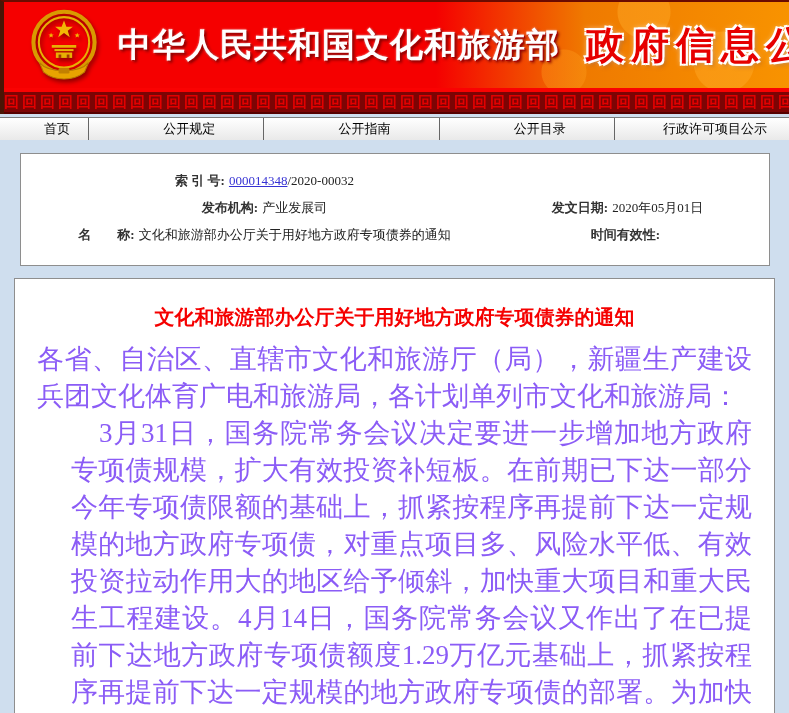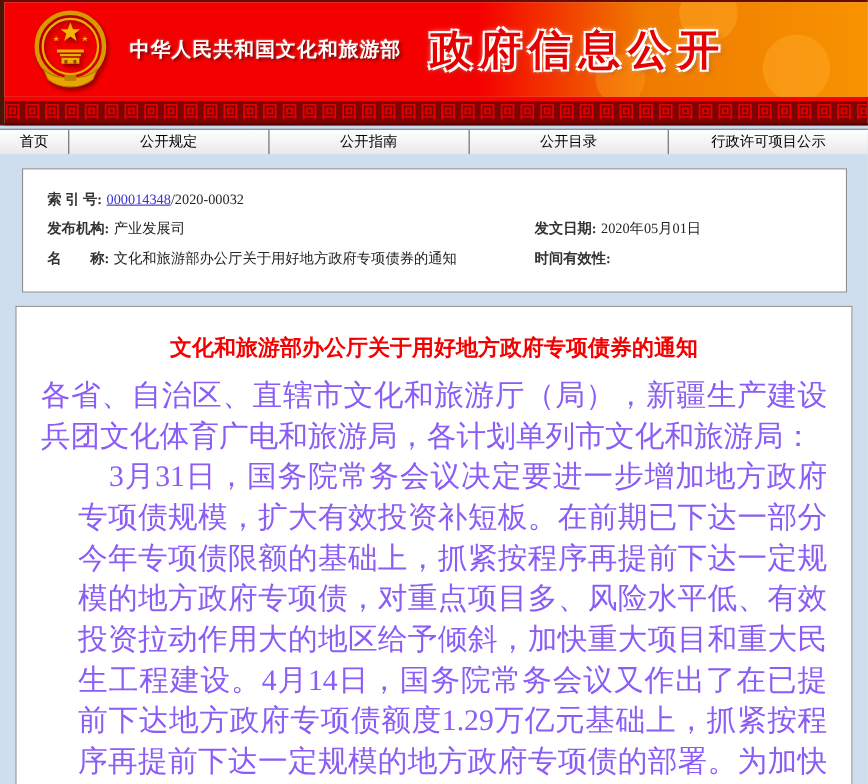--- a/index.html
+++ b/index.html
@@ -21,21 +21,21 @@
       radial-gradient(circle at 640px 10px, rgba(255,170,40,.45) 0 26px, transparent 27px),
       radial-gradient(circle at 720px 60px, rgba(255,170,40,.45) 0 30px, transparent 31px),
       radial-gradient(circle at 560px 70px, rgba(255,160,30,.35) 0 22px, transparent 23px),
       linear-gradient(90deg,#f50000 0%,#f50000 55%,#ef7a00 74%,#f89300 100%);
     display:flex;align-items:center;
     position:relative;overflow:hidden;
   }
   .emblem{width:68px;height:72px;margin-left:26px;flex:0 0 auto;
     filter:drop-shadow(2px 3px 2px rgba(90,0,0,.65));}
   .ministry-title{
-    margin-left:20px;color:#ffffff;font-weight:bold;font-size:18px;
+    margin-left:20px;color:#ffffff;font-weight:bold;font-size:33px;
     font-family:"Liberation Sans","DejaVu Sans",sans-serif;
     letter-spacing:1px;white-space:nowrap;
     text-shadow:1px 1px 0 #a80000,2px 2px 3px #7a0000,0 0 2px #ffdddd;
   }
   .gov-calligraphy{
     margin-left:26px;color:#e60000;font-weight:bold;font-size:38px;
     letter-spacing:7px;white-space:nowrap;
     text-shadow:-2px -2px 0 #fff,2px -2px 0 #fff,-2px 2px 0 #fff,2px 2px 0 #fff,0 0 6px #ffffff,3px 3px 4px rgba(120,40,0,.5);
   }
 
@@ -57,31 +57,31 @@
     background:linear-gradient(#ffffff,#e9e9e9);
     border-top:1px solid #7d7d7d;
   }
   .nav-item{
     display:flex;align-items:center;justify-content:center;
     font-size:13px;color:#000;cursor:pointer;
     border-right:1px solid #666;
     box-sizing:border-box;
   }
   .nav-item:first-child{width:63px;flex:0 0 auto;}
-  .nav-item{flex:1 1 0;}
+  .nav-item{flex:1 1 0;margin-left:26px;}
   .nav-item:last-child{border-right:none;}
 
   
   .meta-box{
     margin:13px 19px 0 20px;
     background:#fff;border:1px solid #8e8e8e;
     padding:13px 0 10px 22px;
     box-sizing:border-box;height:113px;
   }
-  .meta-row{display:grid;grid-template-columns:443px 1fr;height:27px;align-items:center;}
+  .meta-row{display:grid;grid-template-columns:443px 1fr;height:27px;align-items:center;text-align:center;}
   .meta-cell{font-size:13px;color:#222;white-space:nowrap;overflow:hidden;}
   .meta-label{font-weight:bold;color:#333;margin-right:4px;}
   .index-link{color:#3531d3;text-decoration:underline;cursor:pointer;}
 
   
   .article-box{
     margin:12px 14px 0 14px;
     background:#fff;border:1px solid #8e8e8e;
     padding:18px 22px 40px 22px;
     box-sizing:border-box;

